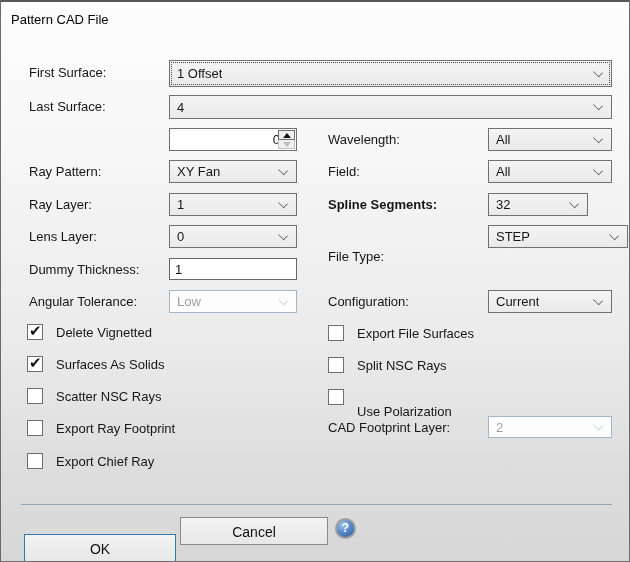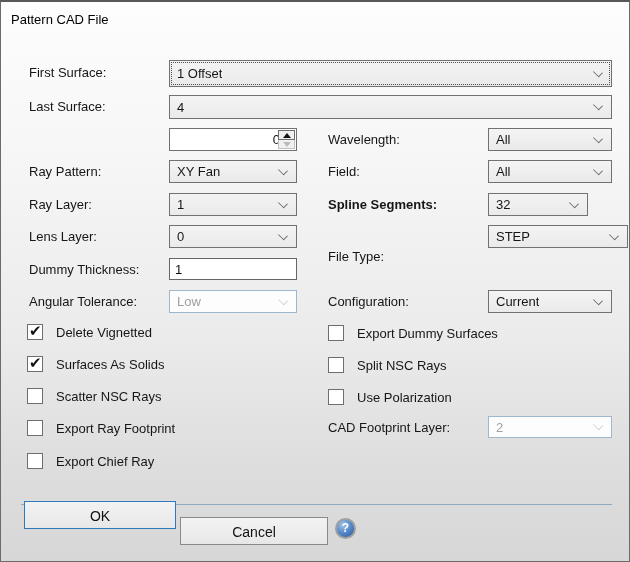--- a/index.html
+++ b/index.html
@@ -151,31 +151,31 @@
   <div class="cb" style="left:26px; top:386px;"></div>
   <div class="cblbl" style="left:55px; top:386px;">Scatter NSC Rays</div>
 
   <div class="cb" style="left:26px; top:418px;"></div>
   <div class="cblbl" style="left:55px; top:418px;text-align:right;">Export Ray Footprint</div>
 
   <div class="cb" style="left:26px; top:451px;"></div>
   <div class="cblbl" style="left:55px; top:451px;">Export Chief Ray</div>
 
   <div class="cb" style="left:327px; top:323px;"></div>
-  <div class="cblbl" style="left:356px; top:323px;">Export Dummy Surfaces</div>
+  <div class="cblbl" style="left:356px; top:323px;">Export File Surfaces</div>
 
   <div class="cb" style="left:327px; top:355px;"></div>
   <div class="cblbl" style="left:356px; top:355px;">Split NSC Rays</div>
 
   <div class="cb" style="left:327px; top:387px;"></div>
-  <div class="cblbl" style="left:356px; top:387px;text-align:right;">Use Polarization</div>
+  <div class="cblbl" style="left:356px; top:401px;text-align:right;">Use Polarization</div>
 
   <div class="lbl" style="left:327px; top:418px;">CAD Footprint Layer:</div>
   <div class="combo disabled" style="left:487px; top:414px; width:124px; height:22px;">
     <span class="val">2</span>
     <span class="chev"></span>
   </div>
 
   <div class="separator" style="left:20px; top:502px; width:591px;"></div>
-  <button class="btn default" style="left:23px; top:499px; width:152px;">OK</button>
+  <button class="btn default" style="left:23px; top:532px; width:152px;">OK</button>
   <button class="btn" style="left:179px; top:515px; width:148px;">Cancel</button>
   <div class="help" style="left:334px; top:516px;">?</div>
 </div>
 
 </body></html>

